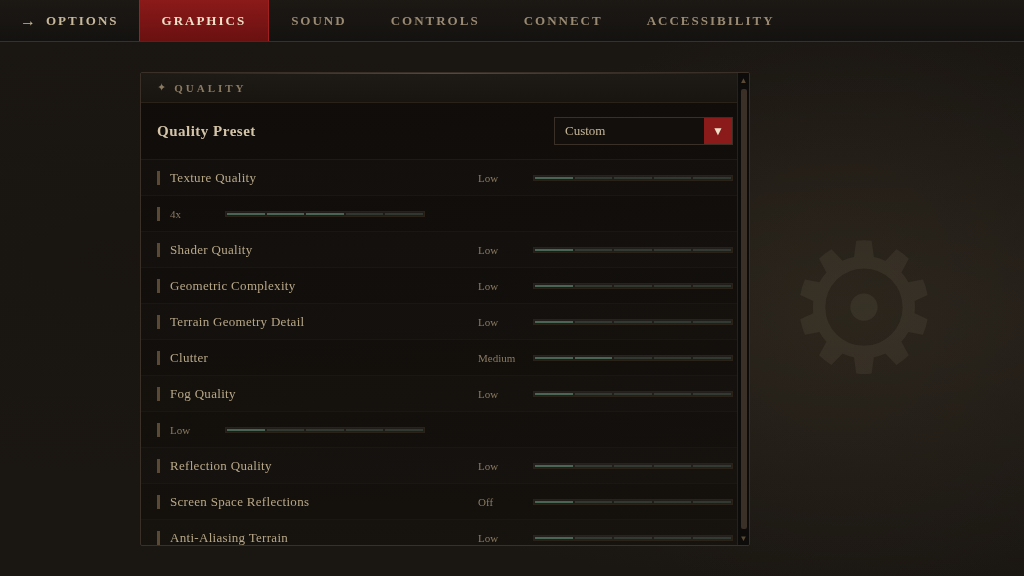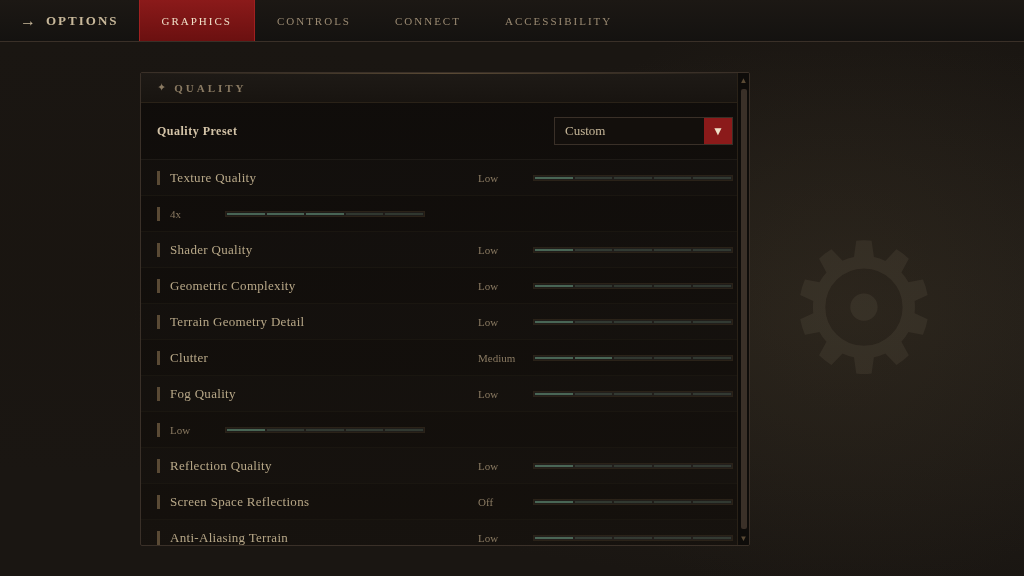--- a/index.html
+++ b/index.html
@@ -63,25 +63,25 @@
       flex: 1;
       height: 100%;
       gap: 0;
     }
 
     .nav-tab {
       padding: 2px 22px;
       height: 100%;
       display: flex;
       align-items: center;
-      font-size: 11px;
+      font-size: 13px;
       letter-spacing: 2px;
       color: #9a8a72;
       cursor: pointer;
-      font-weight: normal;
+      font-weight: bold;
       transition: color 0.2s;
       position: relative;
     }
 
     .nav-tab.active {
       background: linear-gradient(to bottom, #8b1a1a, #6b1010);
       color: #f0e0c8;
       border-left: 1px solid #a02020;
       border-right: 1px solid #a02020;
     }
@@ -138,21 +138,21 @@
     
     .preset-row {
       padding: 14px 16px;
       display: flex;
       align-items: center;
       justify-content: space-between;
       border-bottom: 1px solid #1e1a16;
     }
 
     .preset-label {
-      font-size: 12px;
+      font-size: 15px;
       color: #d4c4a8;
       font-weight: bold;
       letter-spacing: 0.5px;
     }
 
     .preset-dropdown {
       display: flex;
       align-items: center;
       background: rgba(20,16,12,0.9);
       border: 1px solid #3a3028;
@@ -325,20 +325,21 @@
 </head>
 <body>
 
 <div class="nav-bar">
   <div class="nav-back">
     <span class="nav-back-arrow">→</span>
     <span>OPTIONS</span>
   </div>
   <div class="nav-tabs" id="nav-tabs-container">
   <div class="nav-tab active">GRAPHICS</div>
+      <div class="nav-tab">SOUND</div>
       <div class="nav-tab">CONTROLS</div>
       <div class="nav-tab">CONNECT</div>
       <div class="nav-tab">ACCESSIBILITY</div>
     </div>
 </div>
 
 <div class="main-content">
 
   <div class="options-panel">
 

